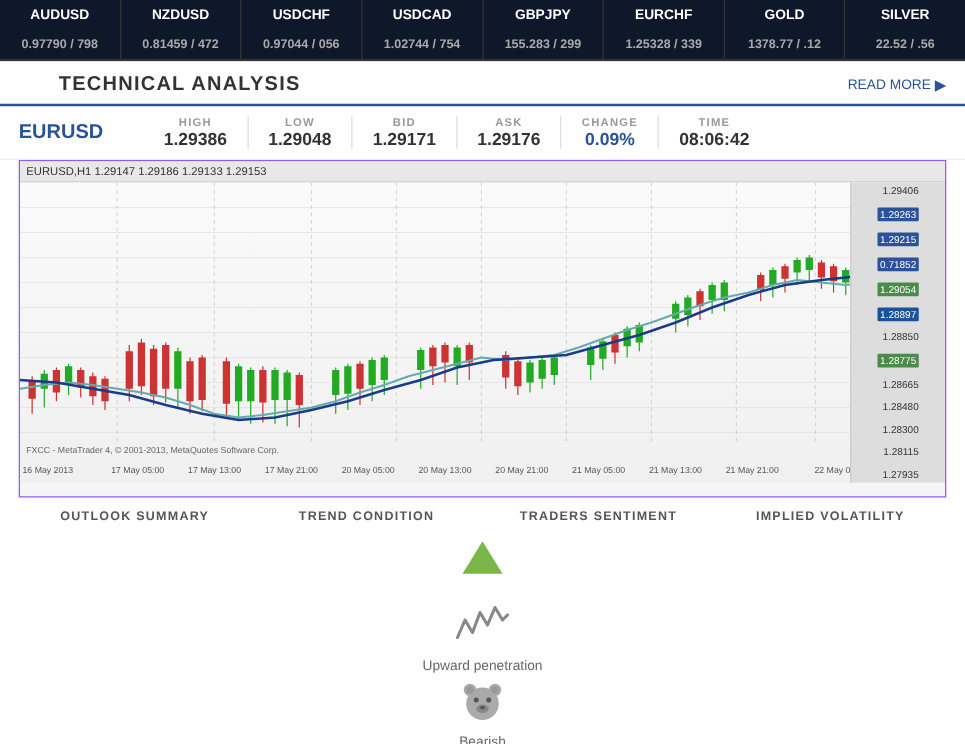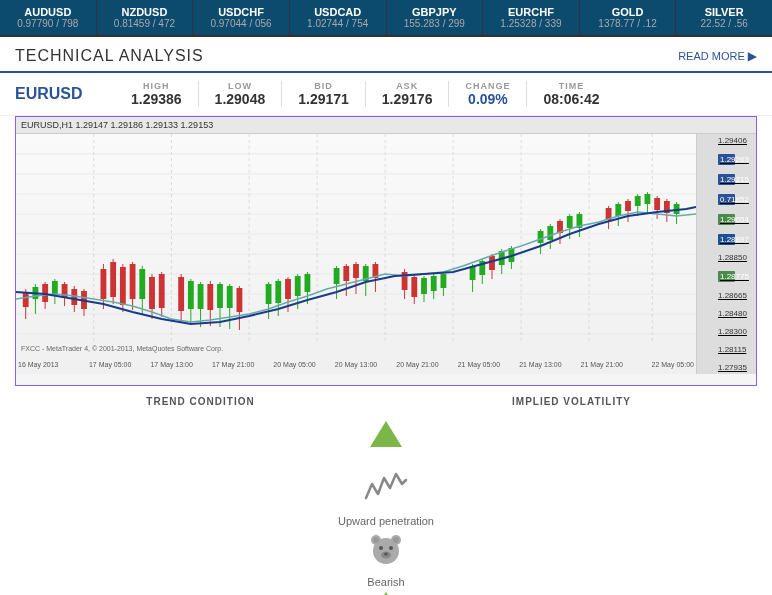--- a/index.html
+++ b/index.html
@@ -1,63 +1,65 @@
 <!DOCTYPE html>
 <html><head>
   <meta charset="utf-8">
   <style>
     * { margin: 0; padding: 0; box-sizing: border-box; }
     body { font-family: Arial, sans-serif; background: #f0f0f0; width: 772px; }
 
     
     .ticker-bar {
       display: flex;
-      background: #0c4a6e;
+      background: #0f172a;
       border-bottom: 2px solid #333;
     }
     .ticker-item {
       flex: 1;
       text-align: center;
       padding: 6px 4px;
       border-right: 1px solid #333;
       cursor: pointer;
     }
     .ticker-item:last-child { border-right: none; }
     .ticker-item .ticker-name {
       font-size: 11px;
       font-weight: bold;
       color: #fff;
       display: block;
     }
     .ticker-item .ticker-price {
       font-size: 10px;
       color: #aaa;
       display: block;
-      margin-top: 0;
+      margin-top: 12px;
+      font-weight: bold;
     }
 
     
     .main-content {
       background: #fff;
       padding: 0;
     }
 
     
     .ta-header {
       display: flex;
       justify-content: space-between;
       align-items: center;
       padding: 10px 15px 6px 15px;
       border-bottom: 2px solid #2a5298;
     }
     .ta-title {
       font-size: 16px;
-      font-weight: normal;
+      font-weight: bold;
       color: #333;
       letter-spacing: 1px;
+      margin-left: 32px;
     }
     .read-more {
       font-size: 11px;
       color: #2a5298;
       text-decoration: none;
       display: flex;
       align-items: center;
       gap: 3px;
     }
     .read-more-arrow { font-size: 12px; }
@@ -122,28 +124,27 @@
       height: 240px;
       background: linear-gradient(to bottom, #fafafa, #f0f0f0);
     }
 
     
     .price-scale {
       position: absolute;
       right: 0;
       top: 0;
       bottom: 0;
-      width: 60px;
+      width: 76px;
       background: #ddd;
       border-left: 1px solid #ccc;
       display: flex;
       flex-direction: column;
       justify-content: space-between;
       padding: 2px 21px;
-      text-decoration: underline;
     }
     .price-label {
       font-size: 8px;
       color: #333;
       text-align: right;
     }
     .price-label.highlighted {
       background: #2a5298;
       color: white;
       padding: 1px 2px;
@@ -508,21 +509,23 @@
         <div class="price-label">1.28480</div>
         <div class="price-label">1.28300</div>
         <div class="price-label">1.28115</div>
         <div class="price-label">1.27935</div>
       </div>
     </div>
   </div>
 
   <div class="summary-section">
     <div class="summary-labels">
+      <div class="summary-label">OUTLOOK SUMMARY</div>
       <div class="summary-label">TREND CONDITION</div>
+      <div class="summary-label">TRADERS SENTIMENT</div>
       <div class="summary-label">IMPLIED VOLATILITY</div>
     </div>
     <div class="summary-icons">
 
       <div class="summary-item">
         <div class="summary-icon">
           <svg width="44" height="44" viewBox="0 0 44 44">
             <polygon points="22,4 38,30 6,30" fill="#7ab648"></polygon>
           </svg>
         </div>

